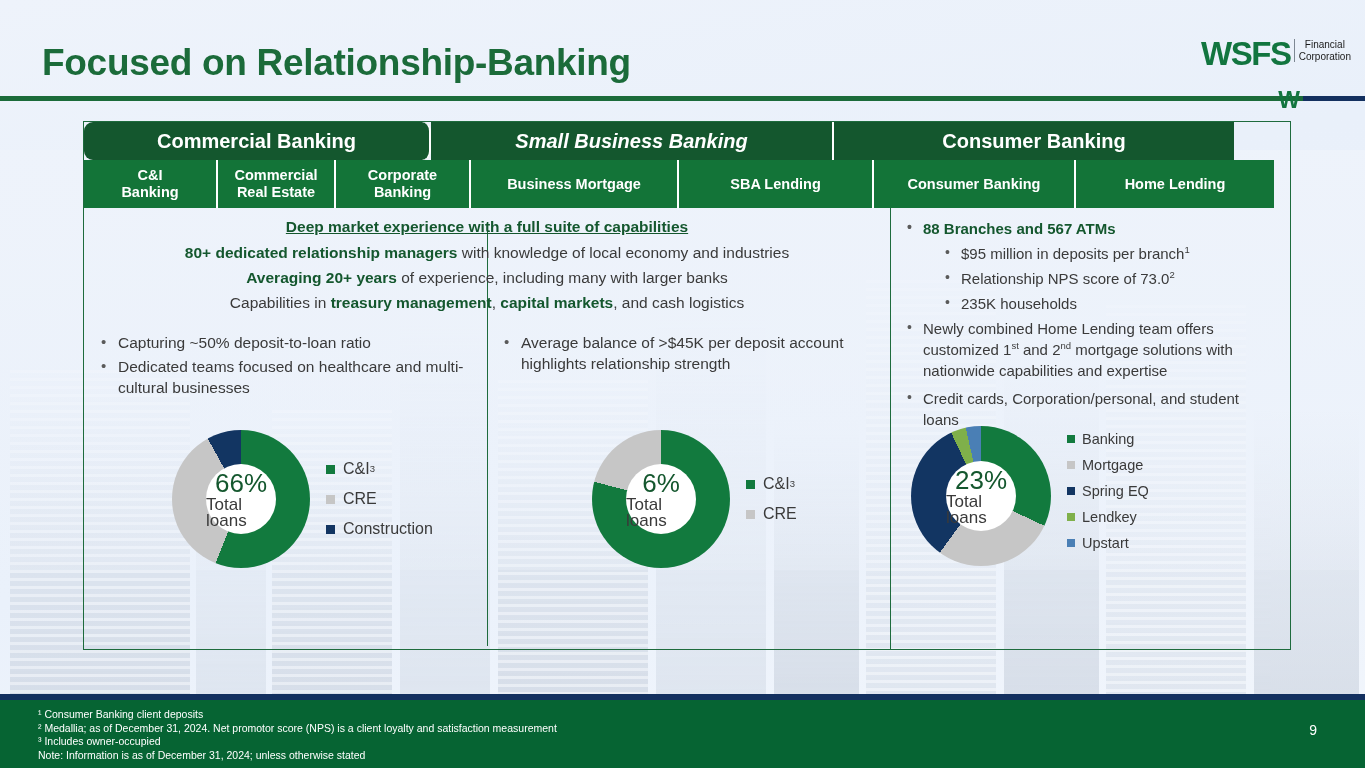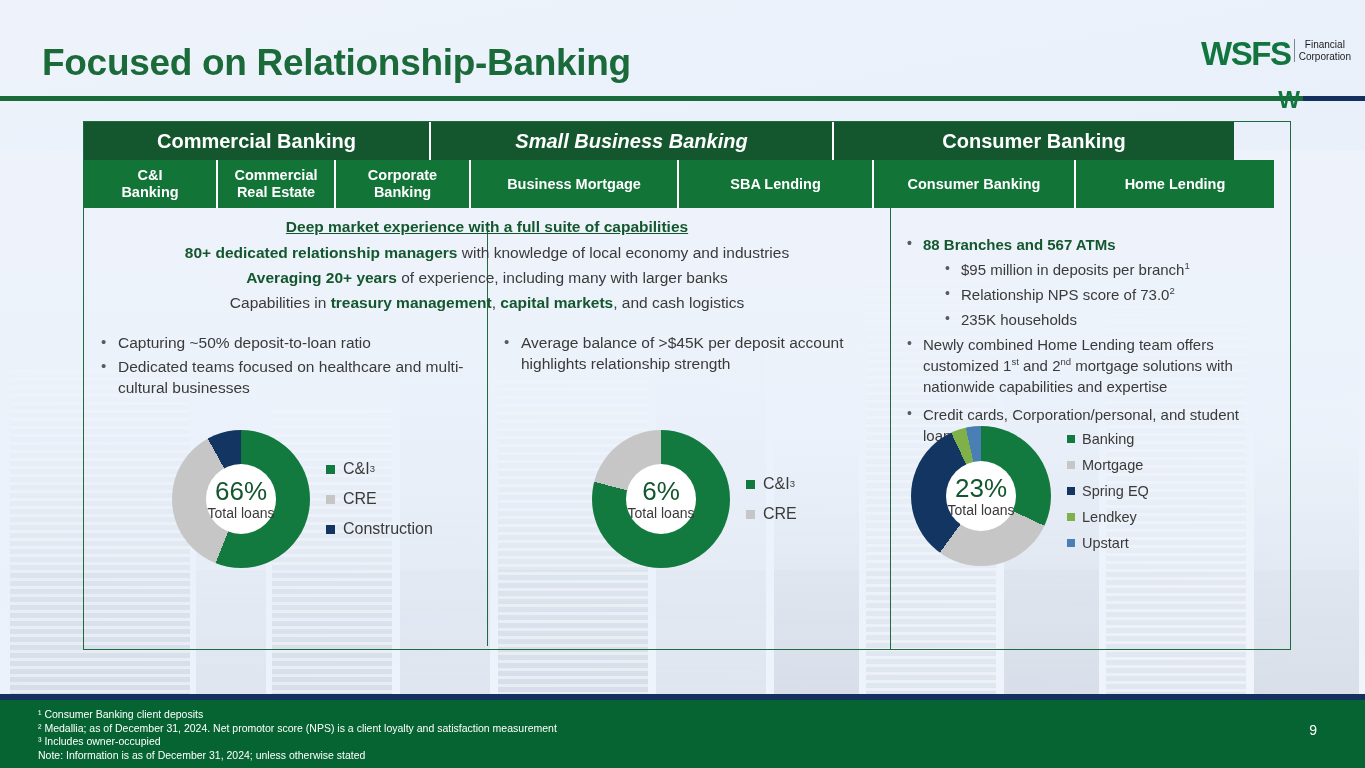--- a/index.html
+++ b/index.html
@@ -114,21 +114,21 @@
   .h2cell {
     background: #137438;
     color: #ffffff;
     font-size: 14.5px; font-weight: bold;
     display: flex; align-items: center; justify-content: center;
     border-right: 2px solid #ffffff;
     text-align: center; line-height: 17px;
   }
   .h2cell:last-child { border-right: none; }
 
-  .w-comm  { width: 347px; }
+  .w-comm  { width: 347px; border-radius: 9px; }
   .w-small { width: 403px; font-style: italic; }
   .w-cons  { width: 400px; }
 
   .w-ci    { width: 134px; }
   .w-cre   { width: 118px; }
   .w-corp  { width: 135px; }
   .w-bb    { width: 208px; }
   .w-sba   { width: 195px; }
   .w-cb    { width: 202px; }
   .w-hl    { width: 198px; }
@@ -186,21 +186,21 @@
   ul.rl { list-style: none; }
   ul.rl > li {
     position: relative; padding-left: 20px;
     font-size: 15px; color: #3a3a3a; line-height: 21px;
     margin-bottom: 7px;
   }
   ul.rl > li::before {
     content: "\2022"; position: absolute; left: 4px; top: -1px;
     color: #5a5a5a; font-size: 14px;
   }
-  ul.rl > li.strong { color: #14572e; font-weight: bold; margin-bottom: 4px; margin-top: 16px; }
+  ul.rl > li.strong { color: #14572e; font-weight: bold; margin-bottom: 4px; }
   ul.rl ul.sub { list-style: none; margin-top: 4px; margin-left: 18px; }
   ul.rl ul.sub > li {
     position: relative; padding-left: 20px;
     font-size: 15px; color: #3a3a3a; line-height: 21px;
     font-weight: normal; margin-bottom: 4px;
   }
   ul.rl ul.sub > li::before {
     content: "\2022"; position: absolute; left: 4px; top: -1px;
     color: #5a5a5a; font-size: 14px;
   }
@@ -213,21 +213,21 @@
   }
   .donut .hole {
     position: absolute; border-radius: 50%; background: #ffffff;
     display: flex; flex-direction: column;
     align-items: center; justify-content: center;
   }
   .donut .pct {
     font-size: 26px; color: #14572e; line-height: 27px;
   }
   .donut .sub {
-    font-size: 14px; color: #3a3a3a; line-height: 16px;
+    font-size: 17px; color: #3a3a3a; line-height: 16px;
   }
 
   .legend { margin-left: 16px; }
   .legend .lrow {
     display: flex; align-items: center;
     font-size: 16px; color: #3a3a3a;
     margin-bottom: 12px; white-space: nowrap;
   }
   .legend .lrow:last-child { margin-bottom: 0; }
   .legend .sw {

